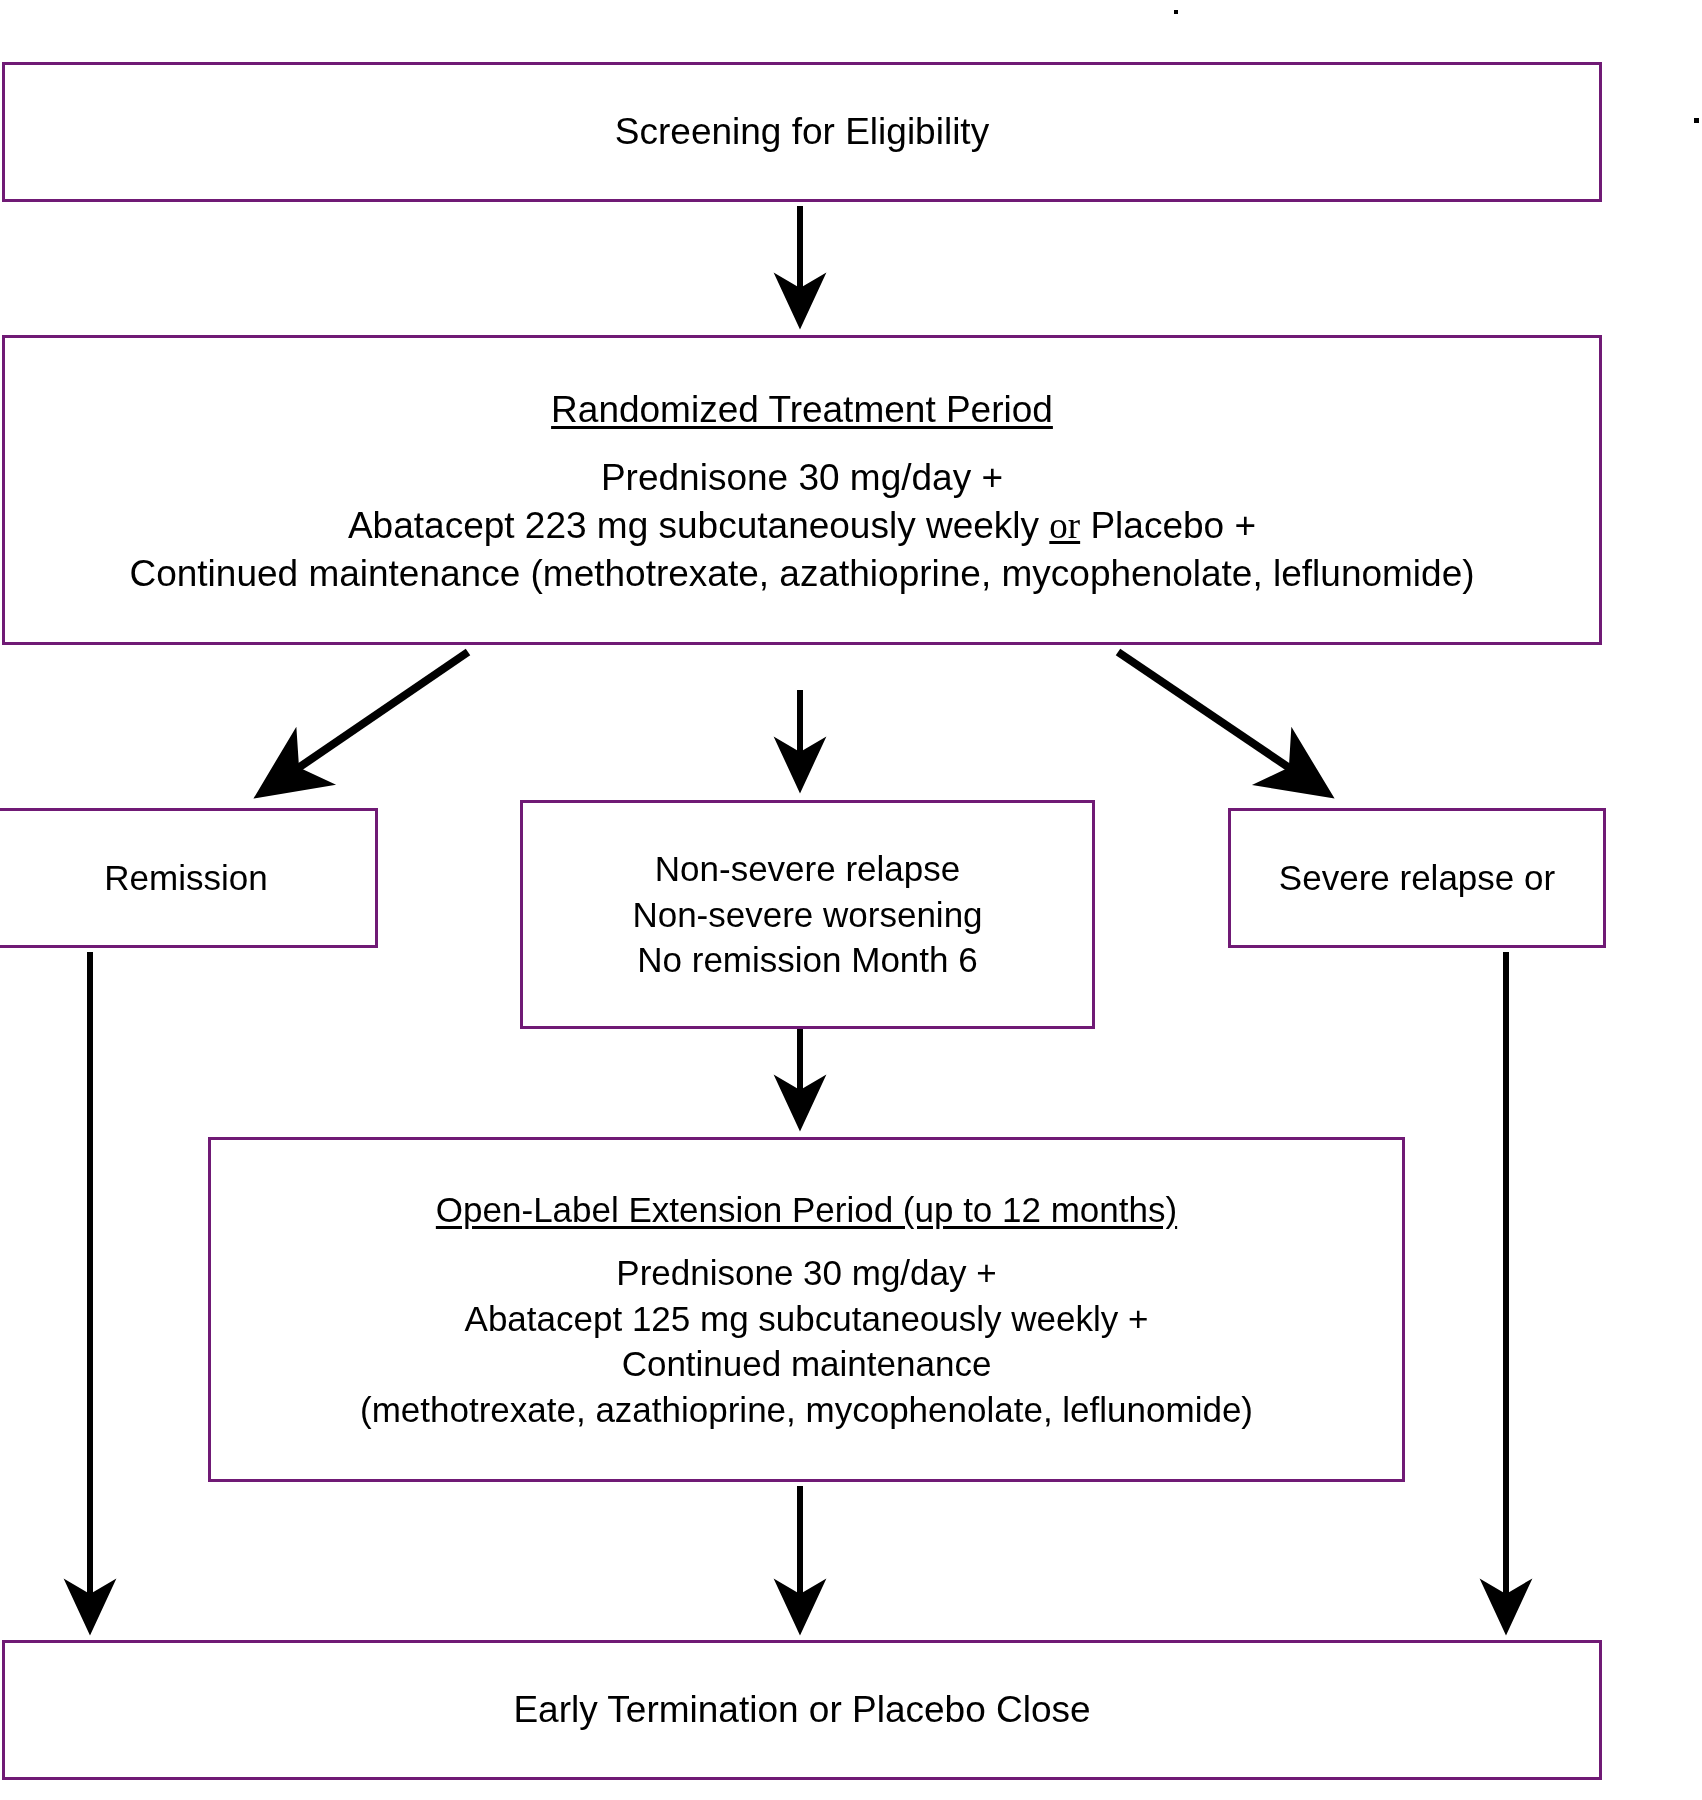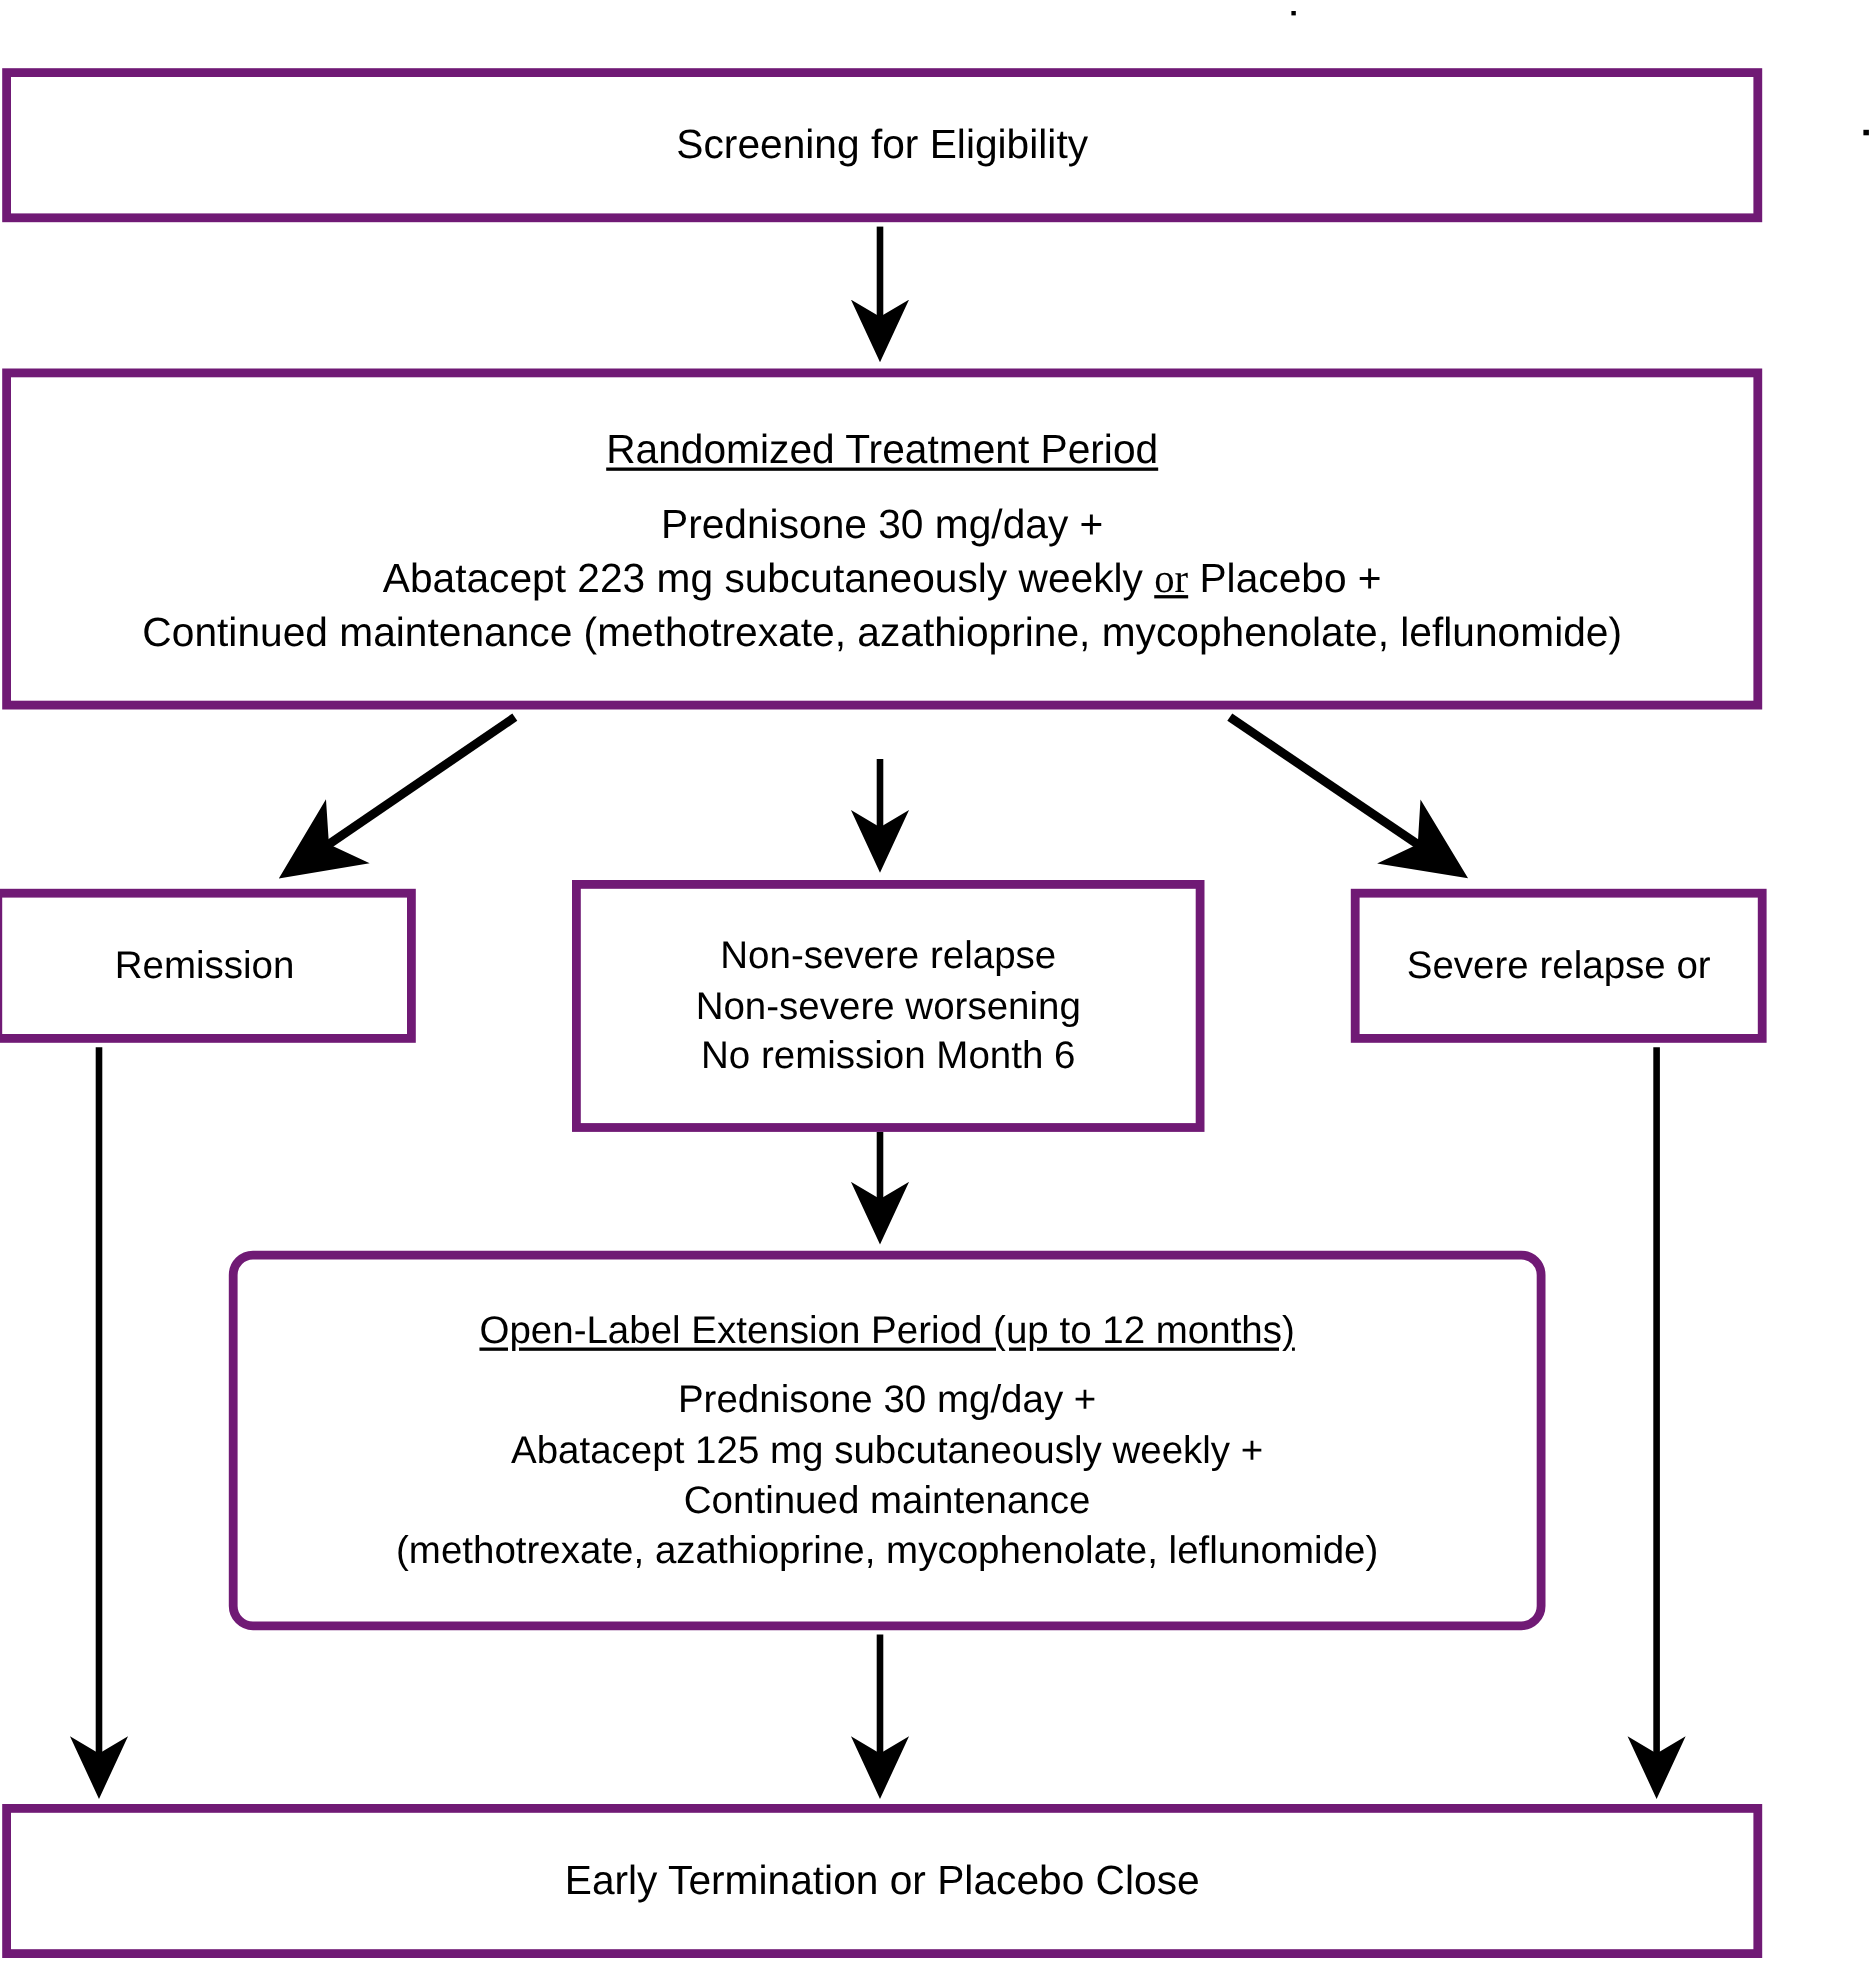--- a/index.html
+++ b/index.html
@@ -17,21 +17,21 @@
     width: 1702px;
     height: 1800px;
     background: #ffffff;
     overflow: hidden;
   }
 
   
   .node {
     position: absolute;
     box-sizing: border-box;
-    border: 8px solid #701a75;
+    border: 3px solid #701a75;
     background: #ffffff;
     display: flex;
     flex-direction: column;
     align-items: center;
     justify-content: center;
     text-align: center;
     line-height: 1.30;
   }
   .node .line {
     display: block;
@@ -42,21 +42,21 @@
     text-underline-offset: 4px;
   }
   .u { text-decoration: underline; text-underline-offset: 3px; font-family: Liberation Serif, serif; }
 
   
   #box-screening   { left: 2px;    top: 62px;   width: 1600px; height: 140px;  font-size: 37px; }
   #box-randomized  { left: 2px;    top: 335px;  width: 1600px; height: 310px;  font-size: 37px; }
   #box-remission   { left: -6px;   top: 808px;  width: 384px;  height: 140px;  font-size: 35px; }
   #box-nonsevere   { left: 520px;  top: 800px;  width: 575px;  height: 229px;  font-size: 35px; }
   #box-severe      { left: 1228px; top: 808px;  width: 378px;  height: 140px;  font-size: 35px; }
-  #box-openlabel   { left: 208px;  top: 1137px; width: 1197px; height: 345px;  font-size: 35px; border-radius: 22px; }
+  #box-openlabel   { left: 208px;  top: 1137px; width: 1197px; height: 345px;  font-size: 35px; }
   #box-close       { left: 2px;    top: 1640px; width: 1600px; height: 140px;  font-size: 37px; }
 
   #box-randomized .stack { padding-top: 4px; }
   #box-randomized .title { margin-bottom: 20px; }
   #box-openlabel  .title { margin-bottom: 18px; }
 
   
   #wires {
     position: absolute;
     left: 0; top: 0;

